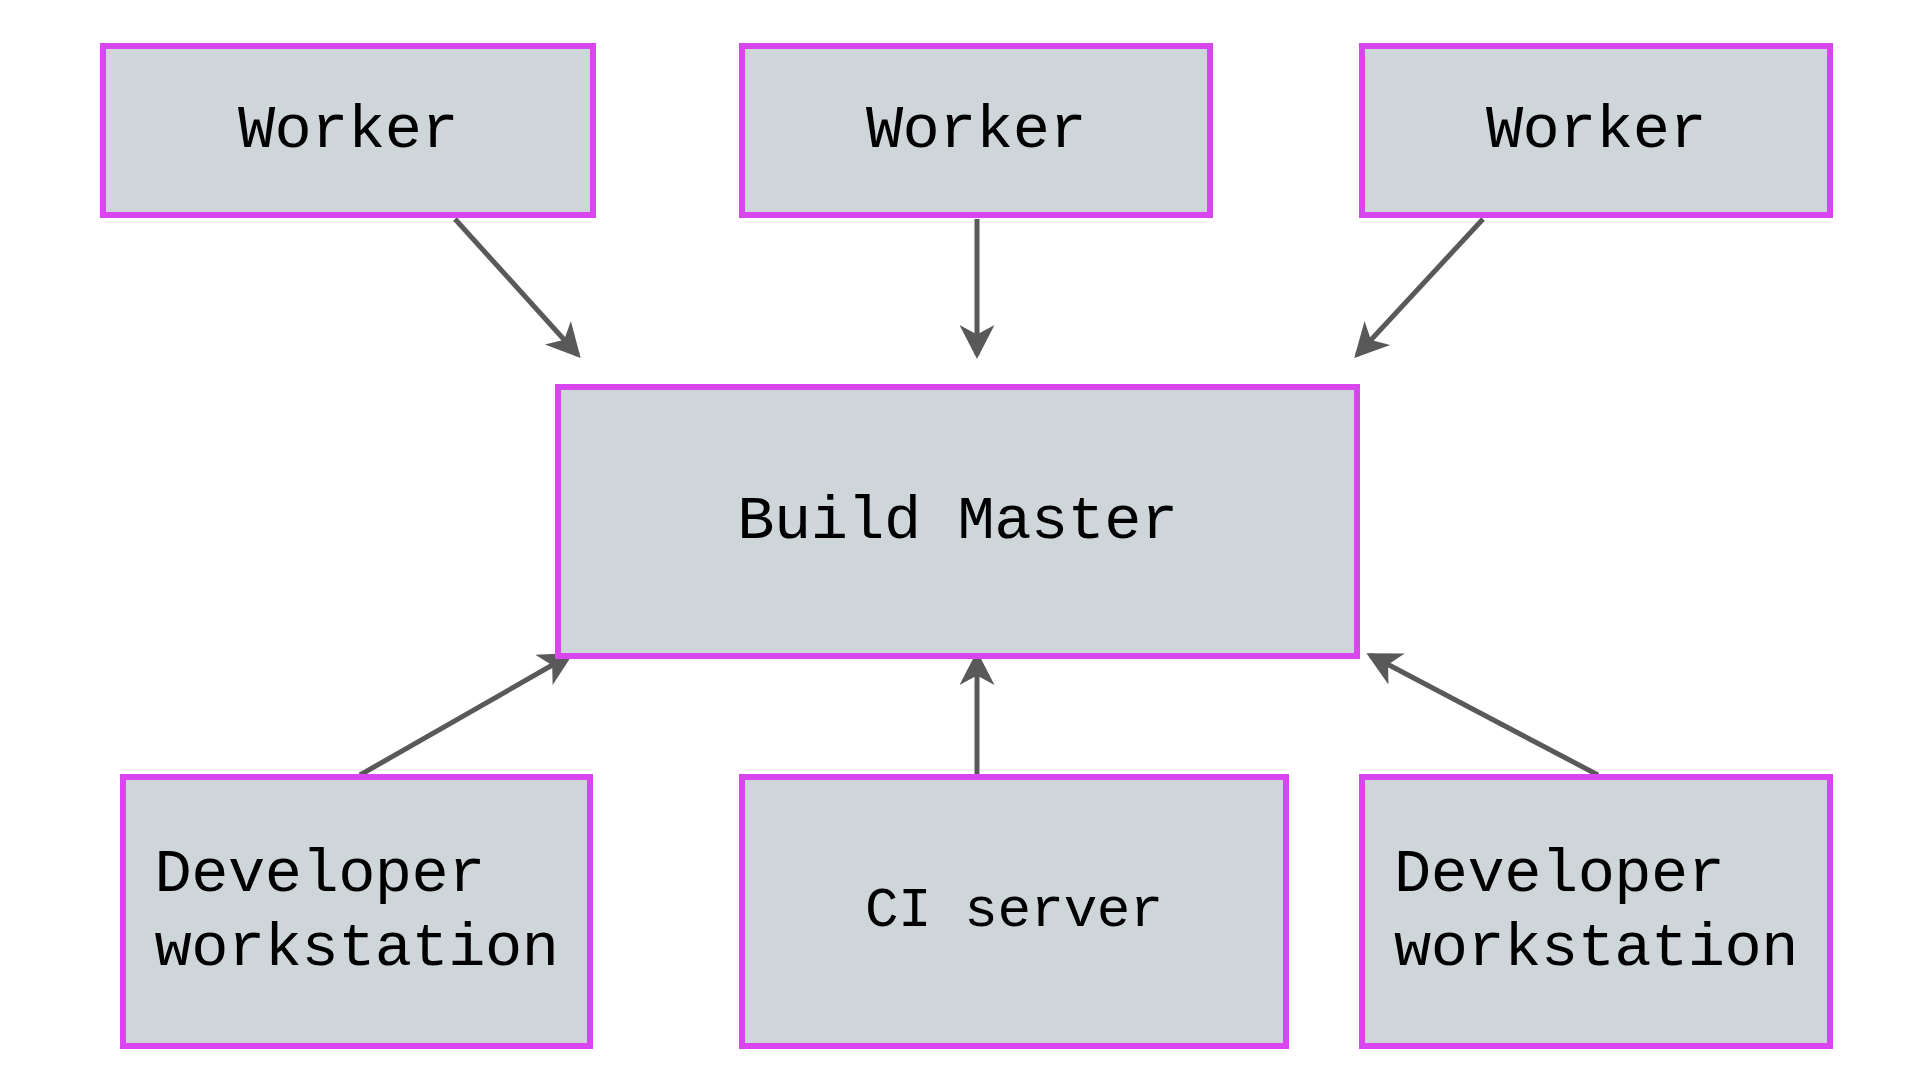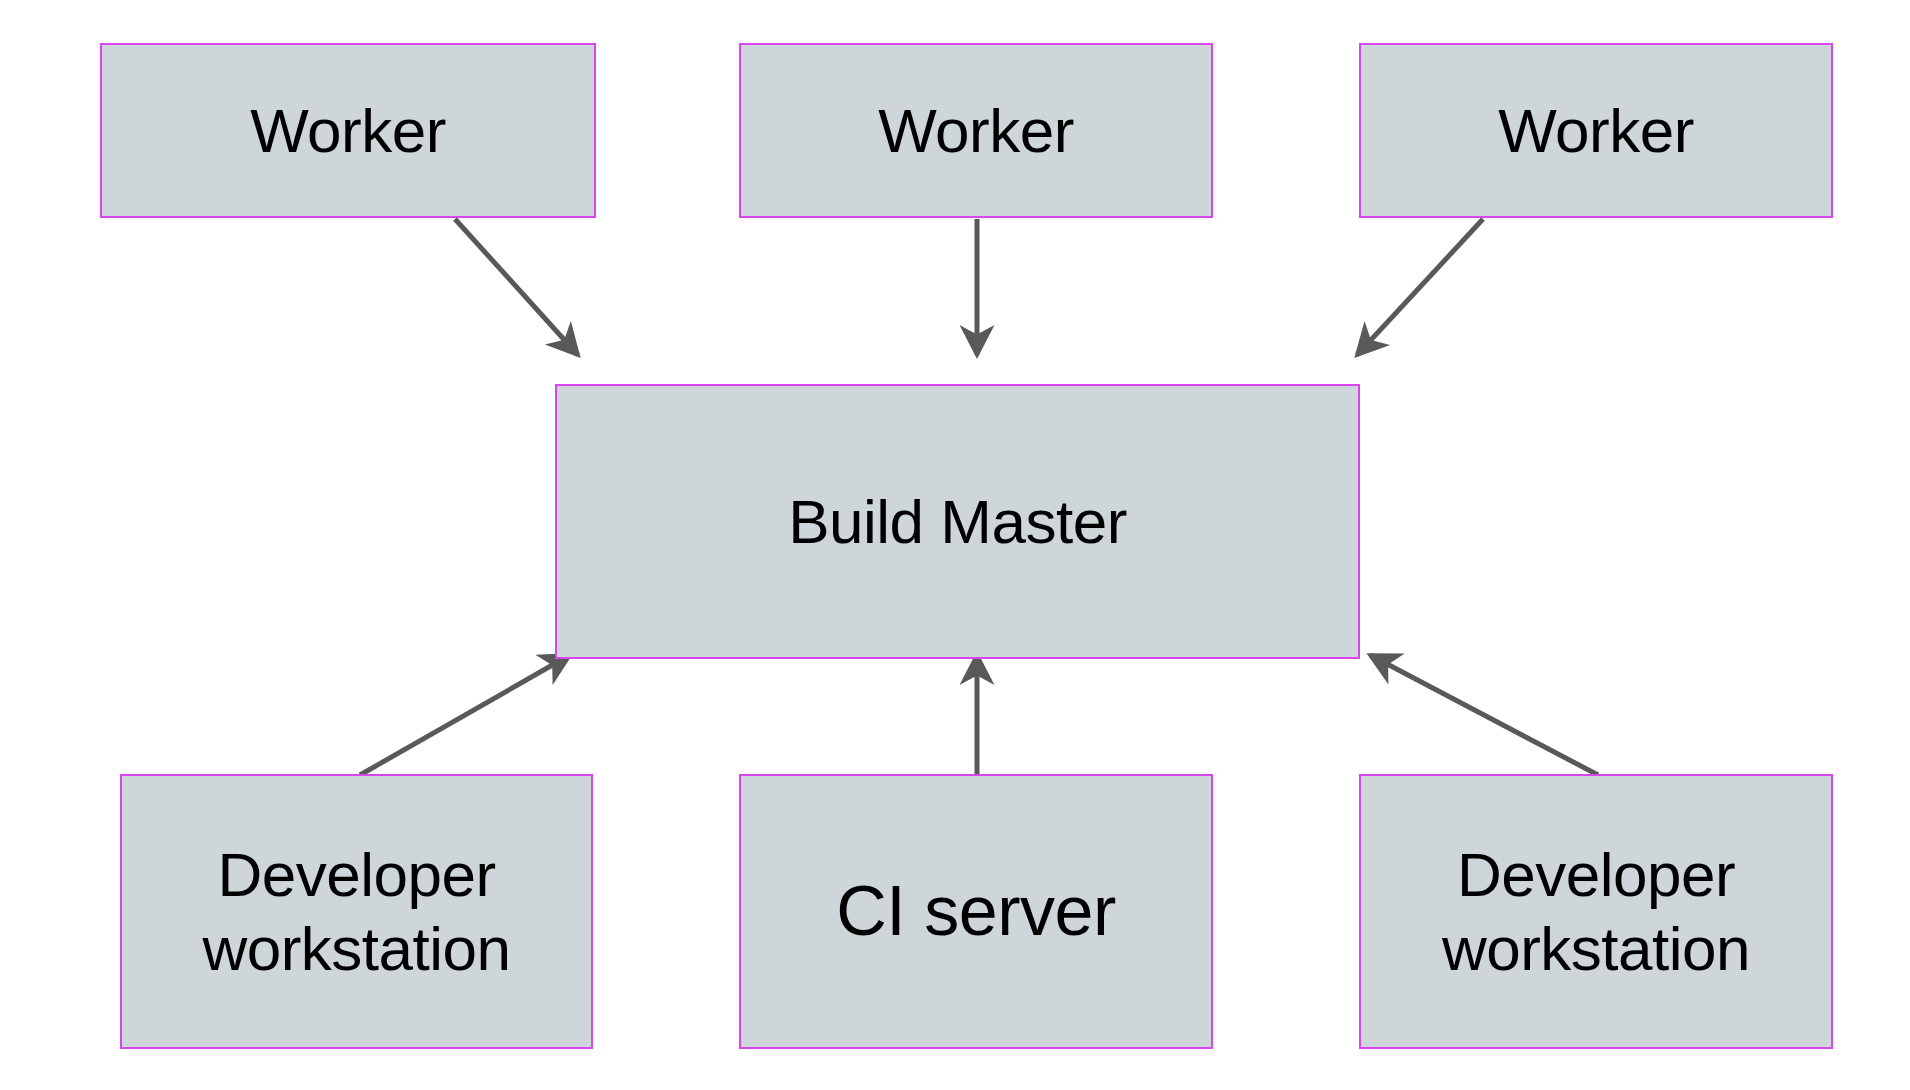--- a/index.html
+++ b/index.html
@@ -14,27 +14,27 @@
     position: relative;
     width: 1910px;
     height: 1090px;
     background: #ffffff;
     overflow: hidden;
   }
   .node {
     position: absolute;
     box-sizing: border-box;
     background: #ced6da;
-    border: 2px solid #d946ef;
+    border: 6px solid #d946ef;
     display: flex;
     align-items: center;
     justify-content: center;
-    text-align: center;
+    text-align: left;
     color: #000000;
-    font-family: Liberation Sans, sans-serif;
+    font-family: Liberation Mono, monospace;
     font-weight: 400;
     line-height: 1.18;
     letter-spacing: -0.5px;
     white-space: pre-line;
     z-index: 2;
   }
   .node-label {
     display: block;
     padding: 0 8px;
   }
@@ -46,21 +46,21 @@
     height: 1090px;
     z-index: 1;
     pointer-events: none;
   }
   
   #node-worker-1     { left: 100px;  top: 43px;  width: 496px; height: 175px; font-size: 62px; }
   #node-worker-2     { left: 739px;  top: 43px;  width: 474px; height: 175px; font-size: 62px; }
   #node-worker-3     { left: 1359px; top: 43px;  width: 474px; height: 175px; font-size: 62px; }
   #node-build-master { left: 555px;  top: 368px; width: 805px; height: 275px; font-size: 62px; margin-top: 16px; }
   #node-dev-ws-1     { left: 120px;  top: 774px; width: 473px; height: 275px; font-size: 62px; }
-  #node-ci-server    { left: 739px;  top: 774px; width: 474px; height: 275px; font-size: 70px; }
+  #node-ci-server    { left: 739px;  top: 774px; width: 550px; height: 275px; font-size: 56px; }
   #node-dev-ws-2     { left: 1359px; top: 774px; width: 474px; height: 275px; font-size: 62px; }
 </style>
 </head>
 <body>
 
 <div id="canvas">
 
   <svg id="edges" viewBox="0 0 1910 1090" width="1910" height="1090" xmlns="http://www.w3.org/2000/svg">
     <defs>
       <marker id="arrowhead" markerWidth="7" markerHeight="7" refX="6.2" refY="3.5" orient="auto" markerUnits="strokeWidth">

